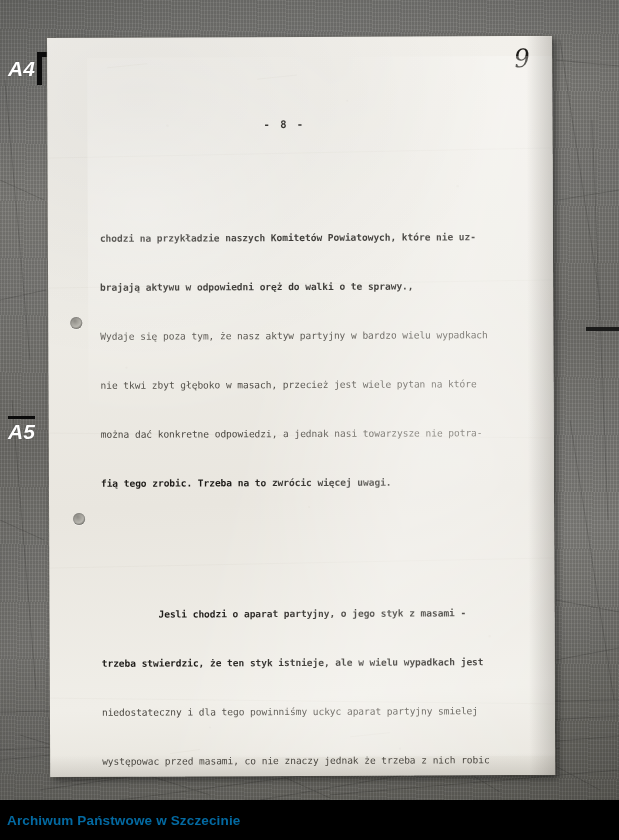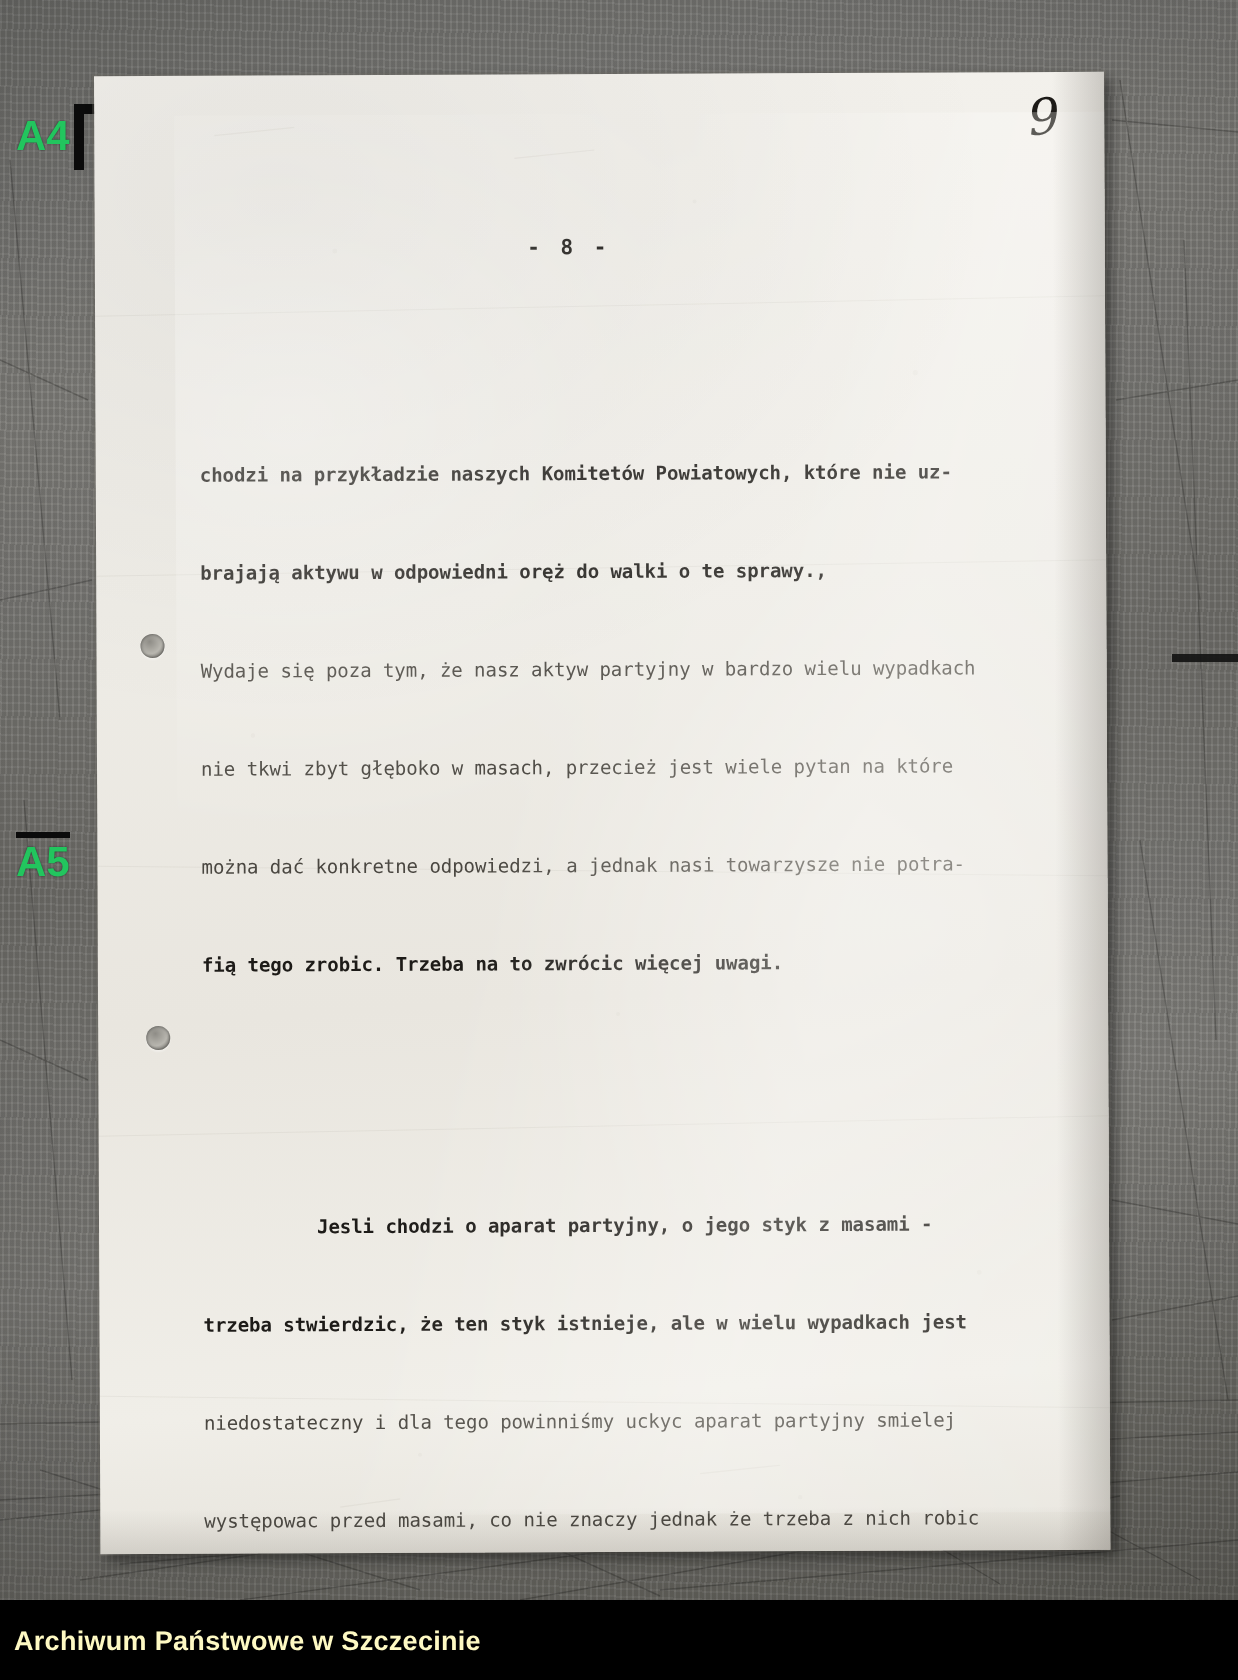--- a/index.html
+++ b/index.html
@@ -50,24 +50,25 @@
   .format-mark {
     position: absolute;
     display: flex;
     align-items: center;
     gap: 2px;
   }
   .format-mark .mark-label {
     font-family: "Liberation Sans", sans-serif;
     font-weight: 700;
     font-size: 21px;
-    color: #22c55e;
+    color: #ffffff;
     letter-spacing: 0px;
     line-height: 1;
     text-shadow: 0 0 1px rgba(0,0,0,.6);
+    font-style: italic;
   }
   .format-mark .mark-corner {
     width: 15px;
     height: 28px;
     border-left: 5px solid #0b0b0b;
     border-top: 5px solid #0b0b0b;
   }
   #format-mark-a4 { left: 8px; top: 52px; }
   #format-mark-a5 { left: 8px; top: 412px; gap: 36px; }
   #format-mark-a5 .mark-label { border-top: 3px solid #0b0b0b; padding-top: 2px; }
@@ -183,21 +184,21 @@
     position: absolute;
     left: 0;
     bottom: 0;
     width: 619px;
     height: 40px;
     background: #000;
     display: flex;
     align-items: center;
   }
   #archive-credit-text {
-    color: #fef9c3;
+    color: #0369a1;
     font-family: "Liberation Sans", sans-serif;
     font-size: 13.5px;
     font-weight: 700;
     padding-left: 7px;
     letter-spacing: .15px;
   }
 </style>
 </head>
 <body>
 

